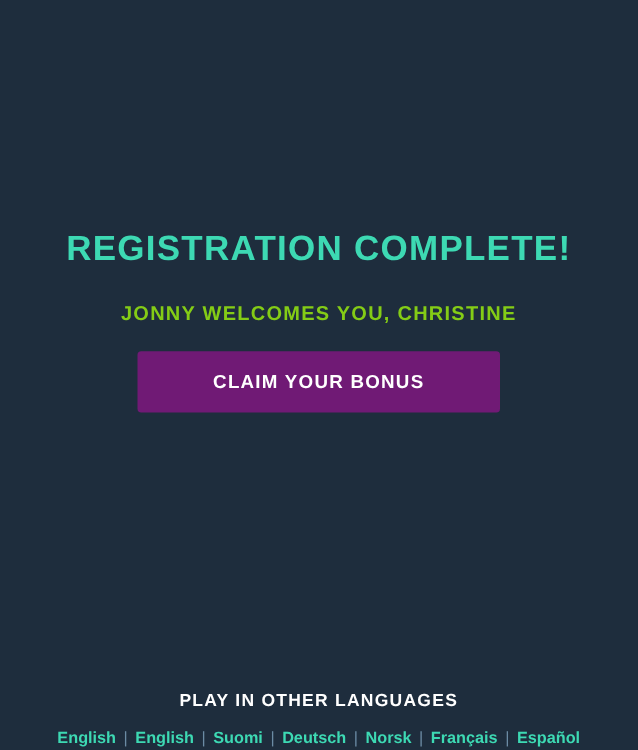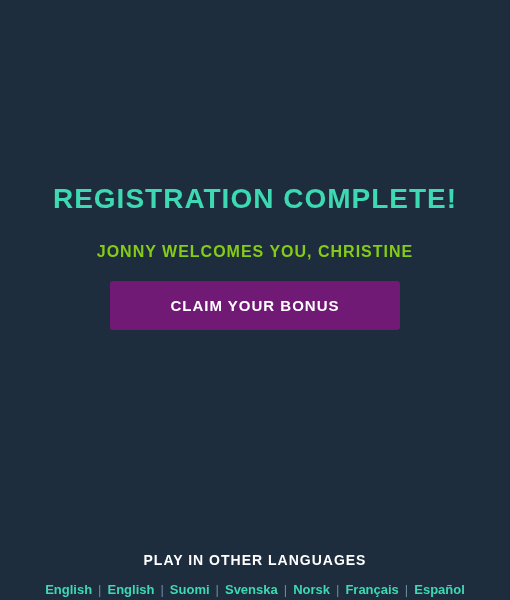--- a/index.html
+++ b/index.html
@@ -119,21 +119,21 @@
 
 <div class="footer-section">
   <p class="play-other-languages">PLAY IN OTHER LANGUAGES</p>
   <div class="language-links" id="language-links-container">
   <span class="language-link">English</span>
       <span class="language-separator">|</span>
       <span class="language-link">English</span>
       <span class="language-separator">|</span>
       <span class="language-link">Suomi</span>
       <span class="language-separator">|</span>
-      <span class="language-link">Svenska</span>
+      <span class="language-link">Deutsch</span>
       <span class="language-separator">|</span>
       <span class="language-link">Norsk</span>
       <span class="language-separator">|</span>
       <span class="language-link">Français</span>
       <span class="language-separator">|</span>
       <span class="language-link">Español</span>
     </div>
 </div>
 
 </body></html>

